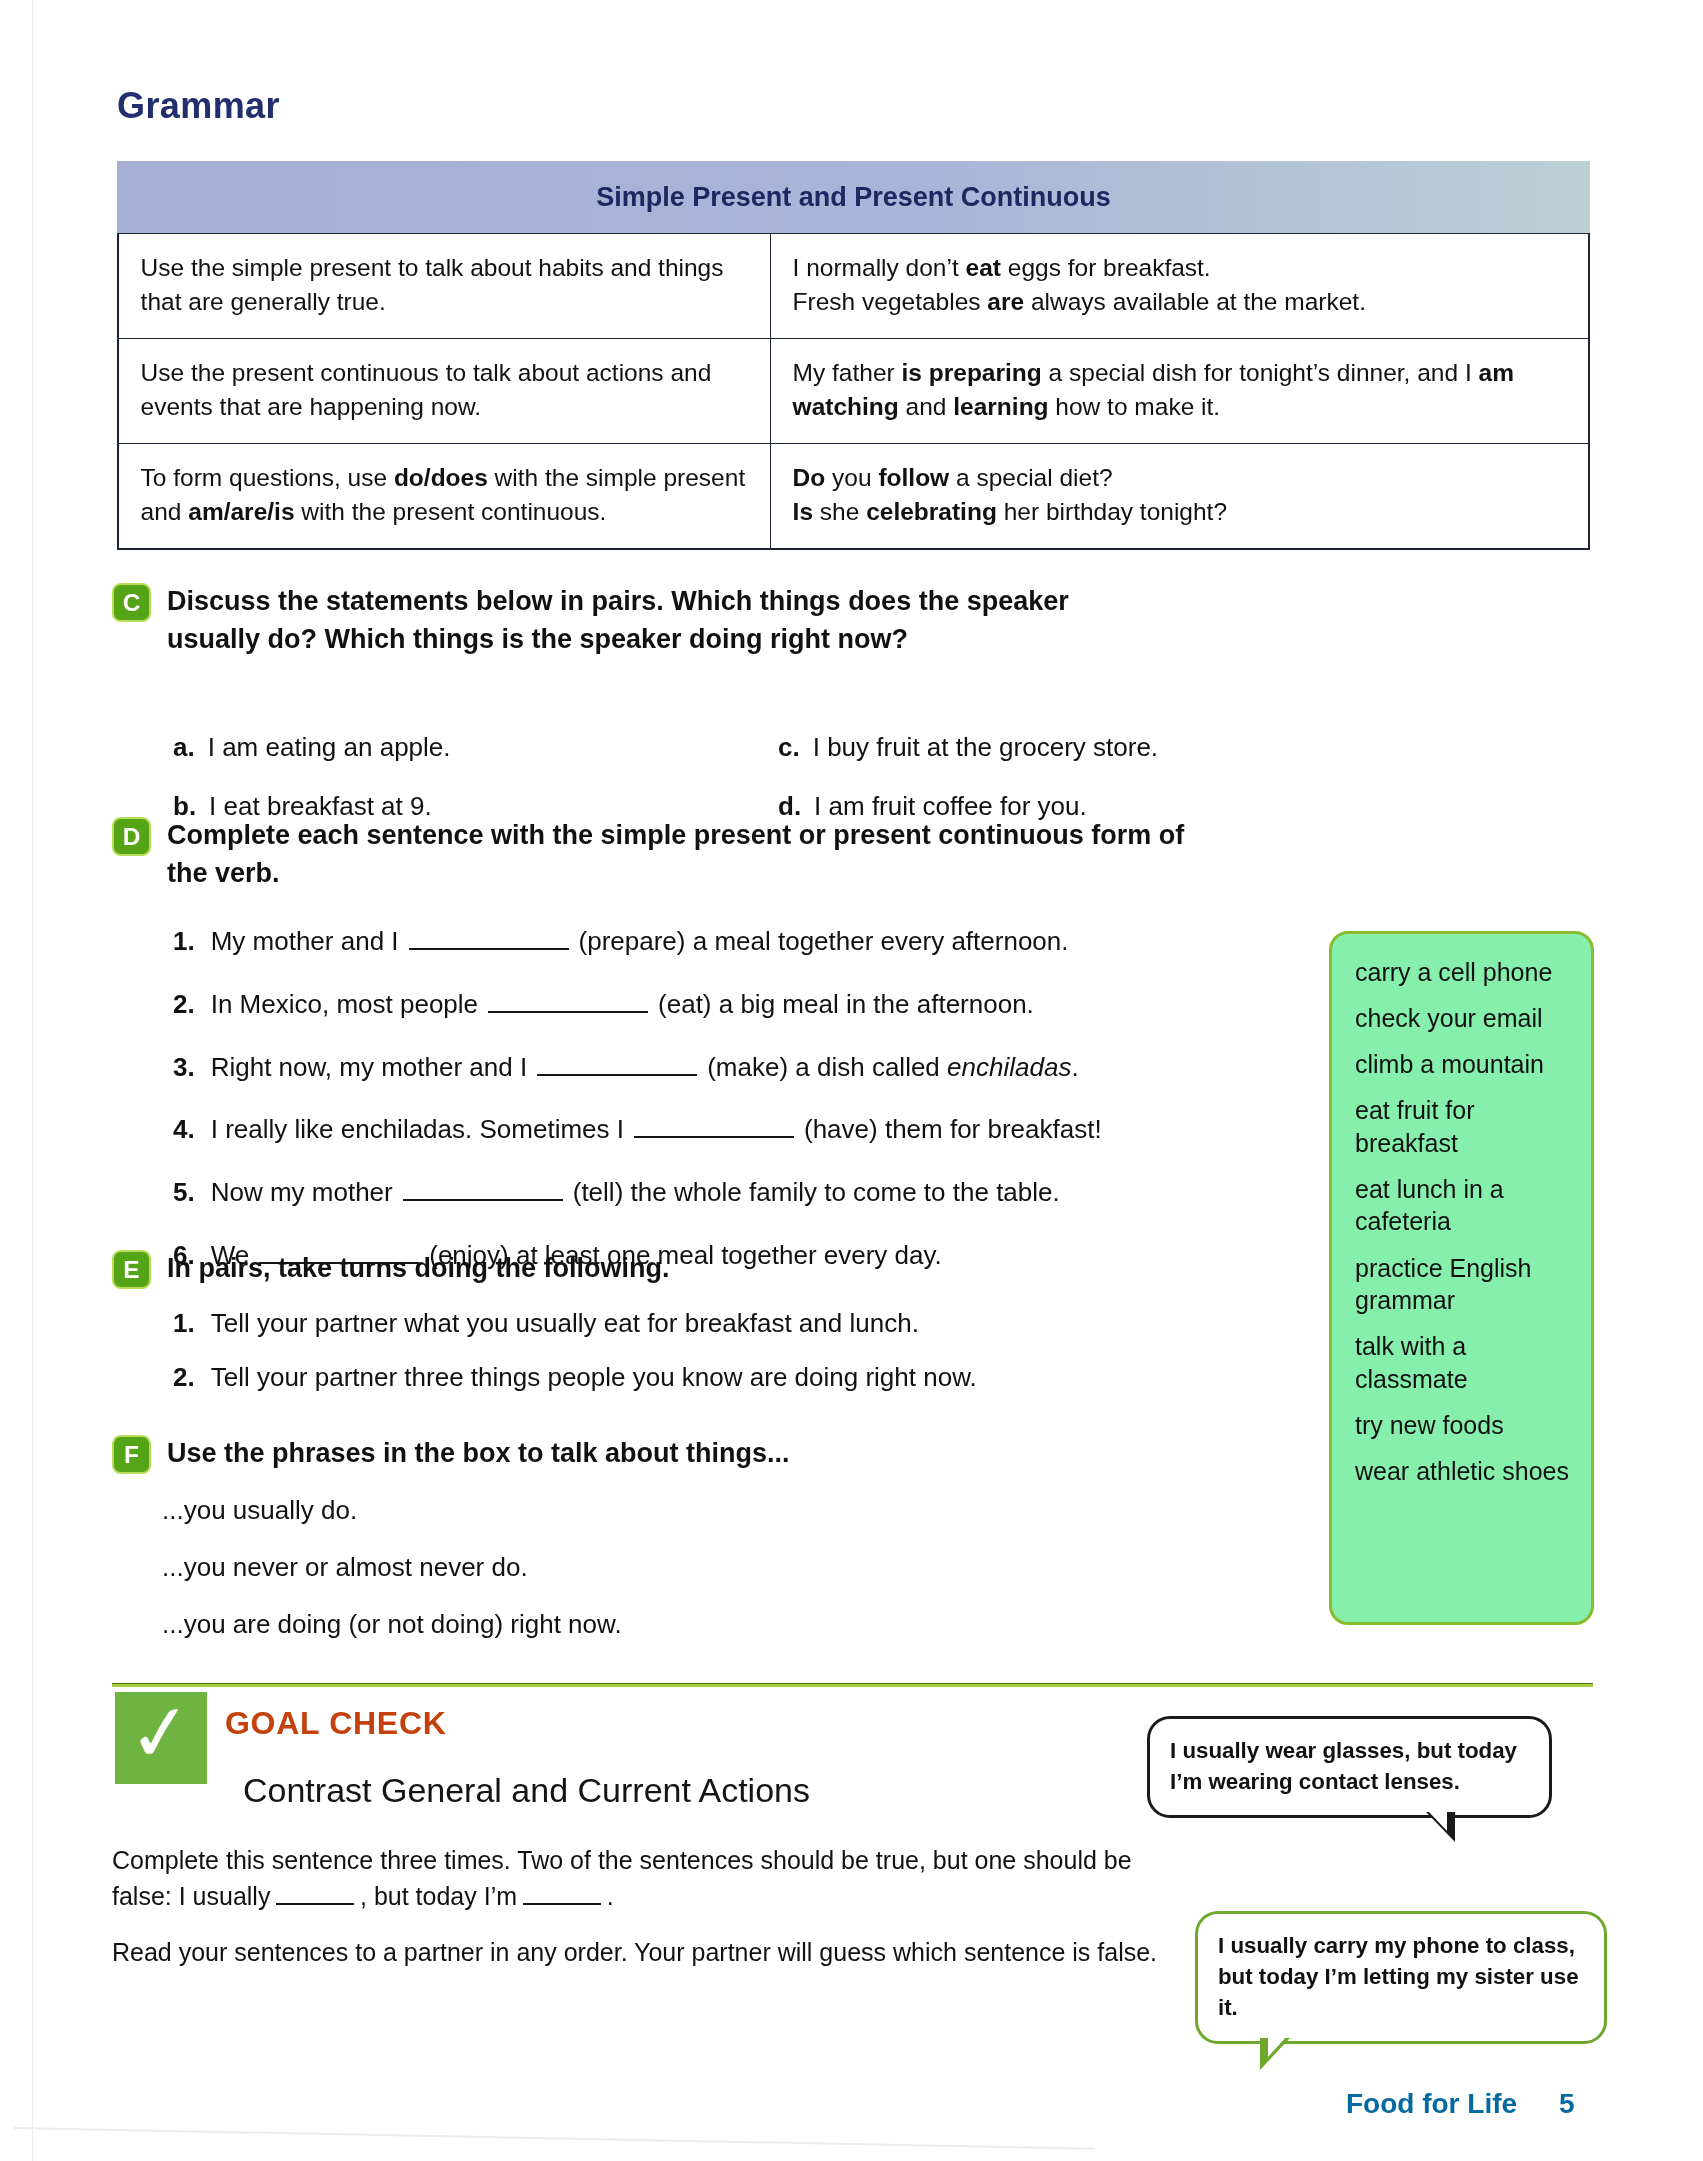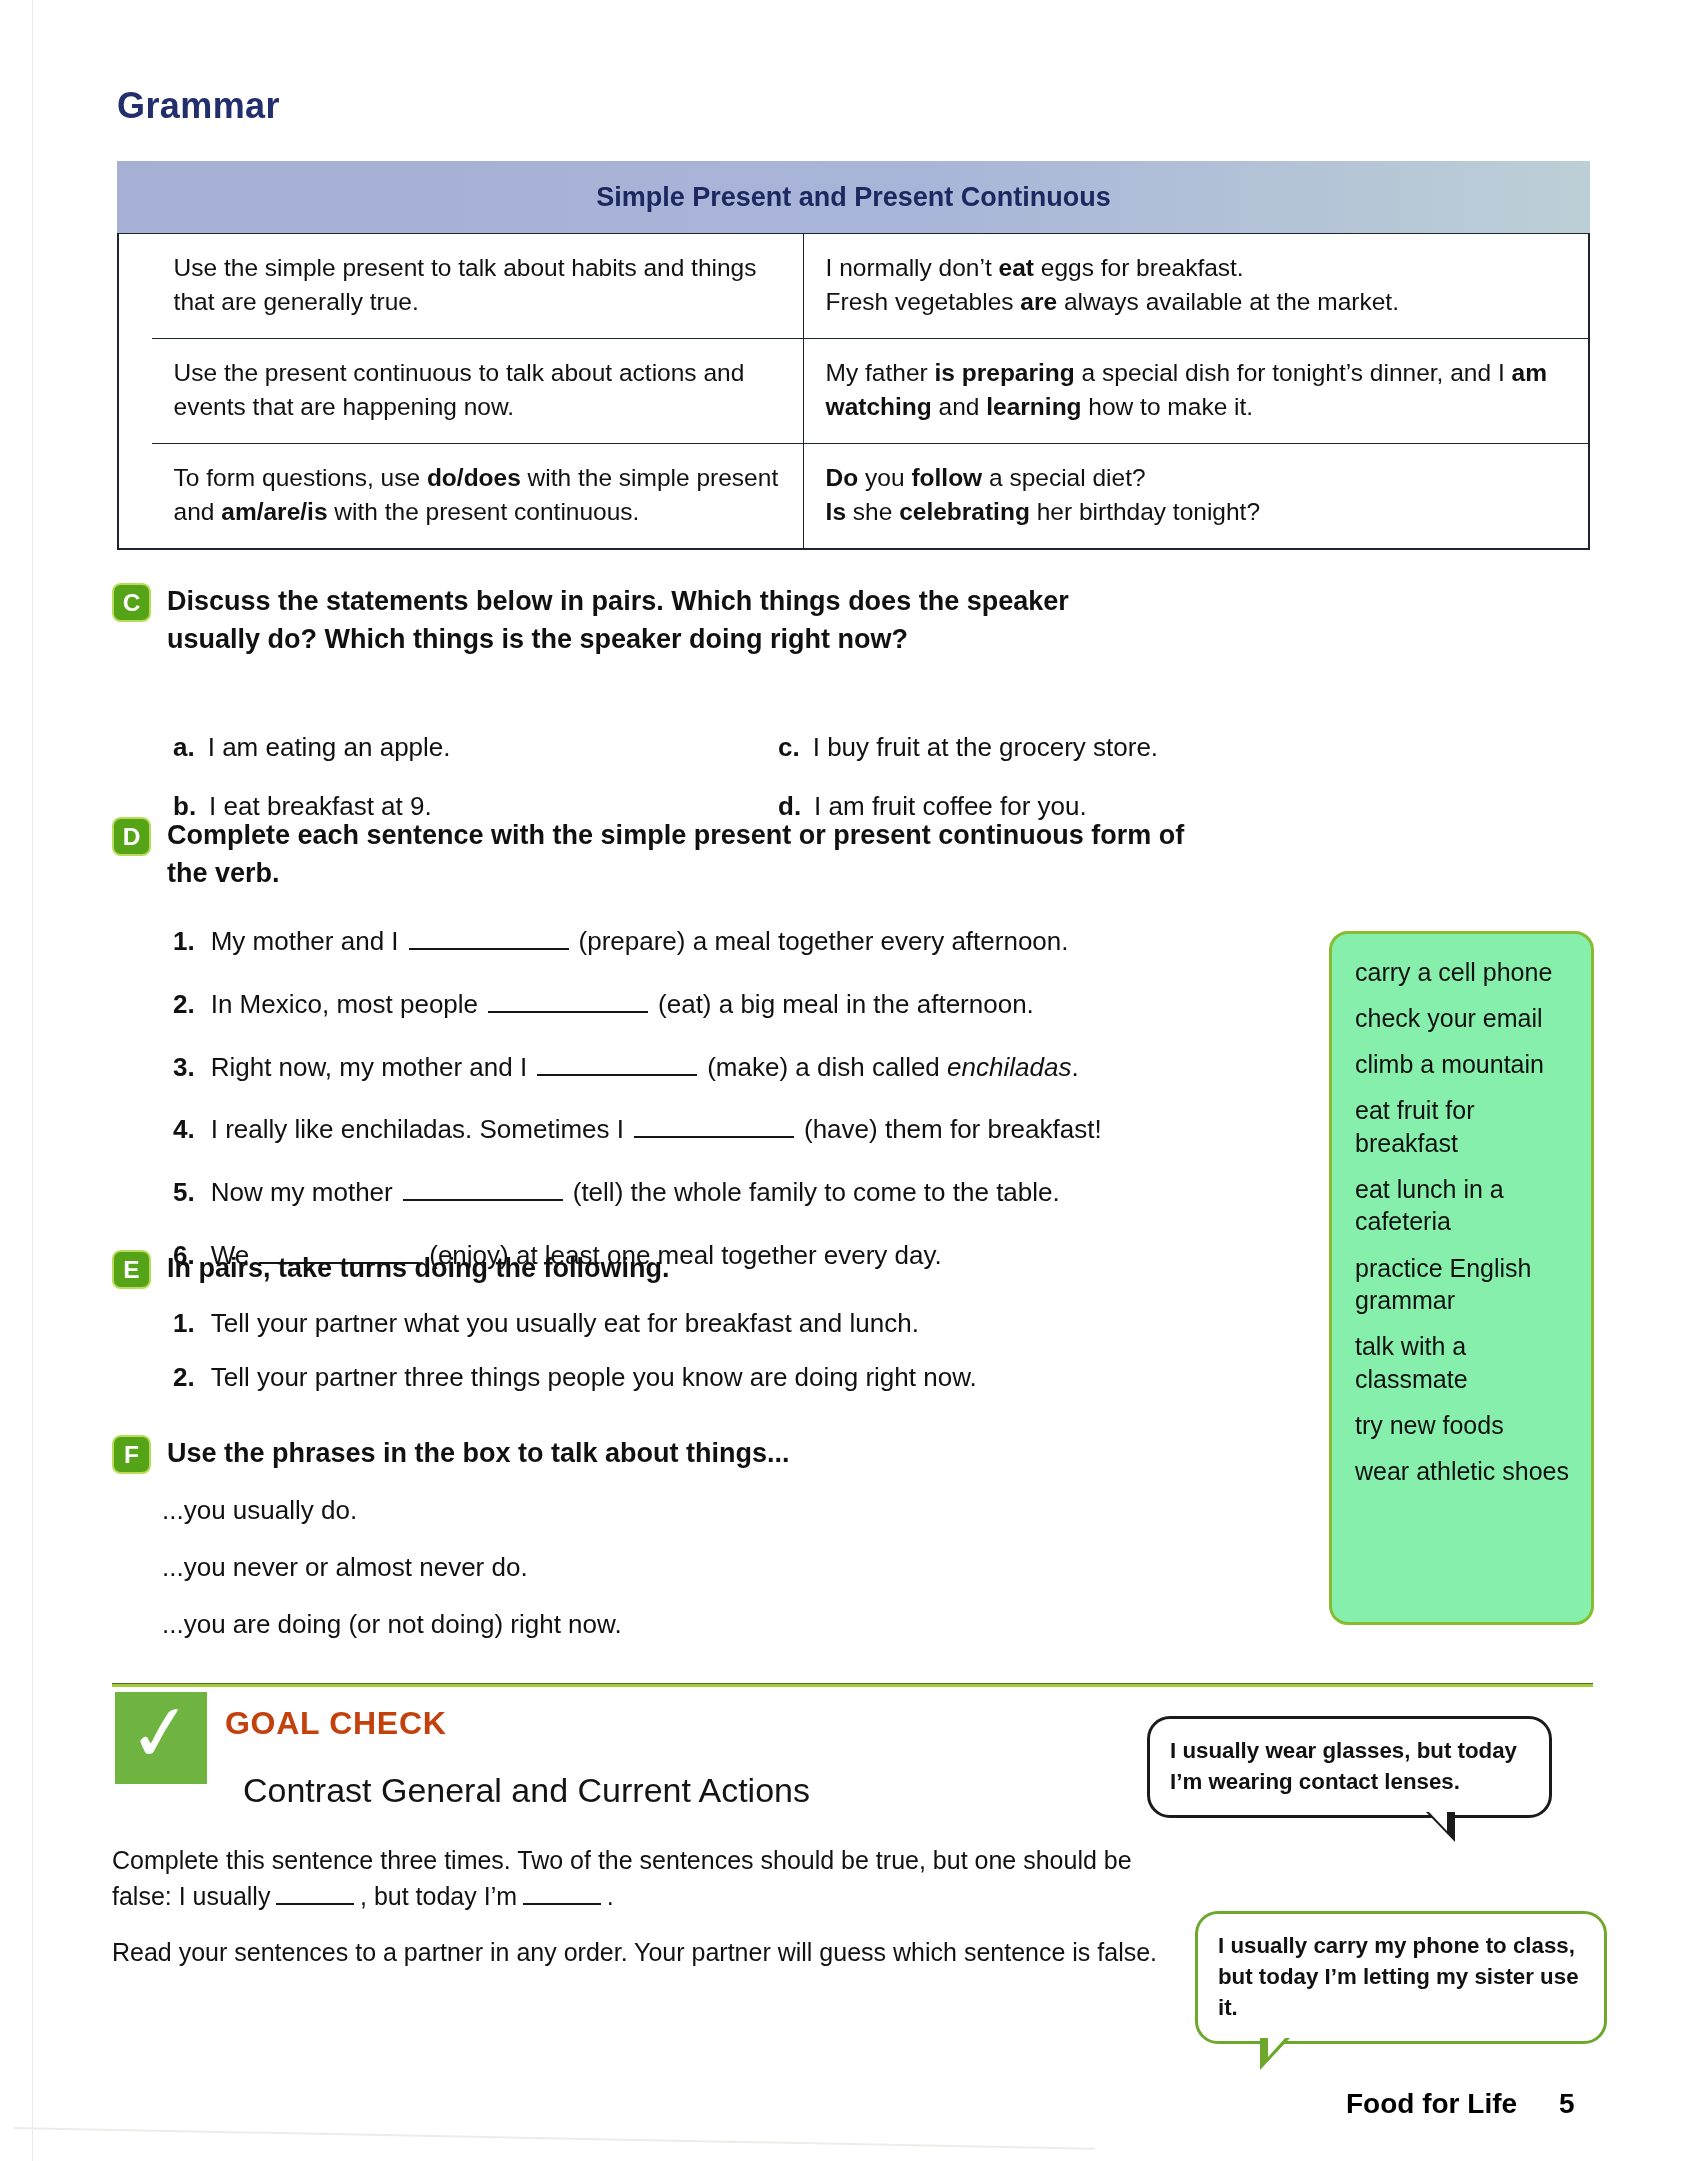--- a/index.html
+++ b/index.html
@@ -15,21 +15,21 @@
   .h-grammar { position:absolute; left:117px; top:85px; font-size:36px; font-weight:700; color:#222e6d; letter-spacing:0.4px; }
 
   
   .gtable { position:absolute; left:117px; top:161px; width:1473px; }
   .gtable-head {
     height:72px; display:flex; align-items:center; justify-content:center;
     background:linear-gradient(90deg,#a6afd4 0%, #a9b5d8 55%, #bccfd6 100%);
     font-size:27px; font-weight:700; color:#1d2760;
   }
   .gtable-body { border:2.2px solid #1d2433; border-top:1.4px solid #1d2433; }
-  .grow { display:flex; border-top:1.4px solid #1d2433;margin-left:33px; }
+  .grow { display:flex; border-top:1.4px solid #1d2433; }
   .grow:first-child { border-top:none; }
   .gcell { padding:17.3px 20px 19px 21.6px; font-size:24.5px; line-height:1.38; }
   .gcell.rule { width:652px; border-right:1.4px solid #1d2433; flex:none; }
   .gcell.example { flex:1; }
 
   
   .section { position:absolute; left:112px; display:flex; align-items:flex-start; }
   .badge {
     flex:none; width:39px; height:39px; margin-right:16px; margin-top:1.4px;
     background:#55a317; border:2.9px solid #b9dd5b; border-radius:8.6px;
@@ -84,21 +84,21 @@
     border-left:29px solid transparent; border-top:30px solid #1a1a1a; }
   .bubble-1::after { content:""; position:absolute; bottom:-16px; right:102px; width:0; height:0;
     border-left:19px solid transparent; border-top:20px solid #fff; }
   .bubble-2 { left:1195px; top:1911px; width:412px; border:3.6px solid #6da82d; }
   .bubble-2::before { content:""; position:absolute; bottom:-29px; left:62px; width:0; height:0;
     border-right:30px solid transparent; border-top:32px solid #6da82d; }
   .bubble-2::after { content:""; position:absolute; bottom:-16.6px; left:70px; width:0; height:0;
     border-right:19.5px solid transparent; border-top:21px solid #fff; }
 
   
-  .footer { position:absolute; left:1346px; top:2088px; font-size:28px; font-weight:700; color:#000000; }
+  .footer { position:absolute; left:1346px; top:2088px; font-size:28px; font-weight:700; color:#0369a1; }
   .footer .pagenum { margin-left:42px; }
 </style>
 </head>
 <body>
 
 <div id="page">
   <div class="scan-edge-v"></div>
   <div class="scan-edge-diag"></div>
 
   <div class="h-grammar">Grammar</div>

